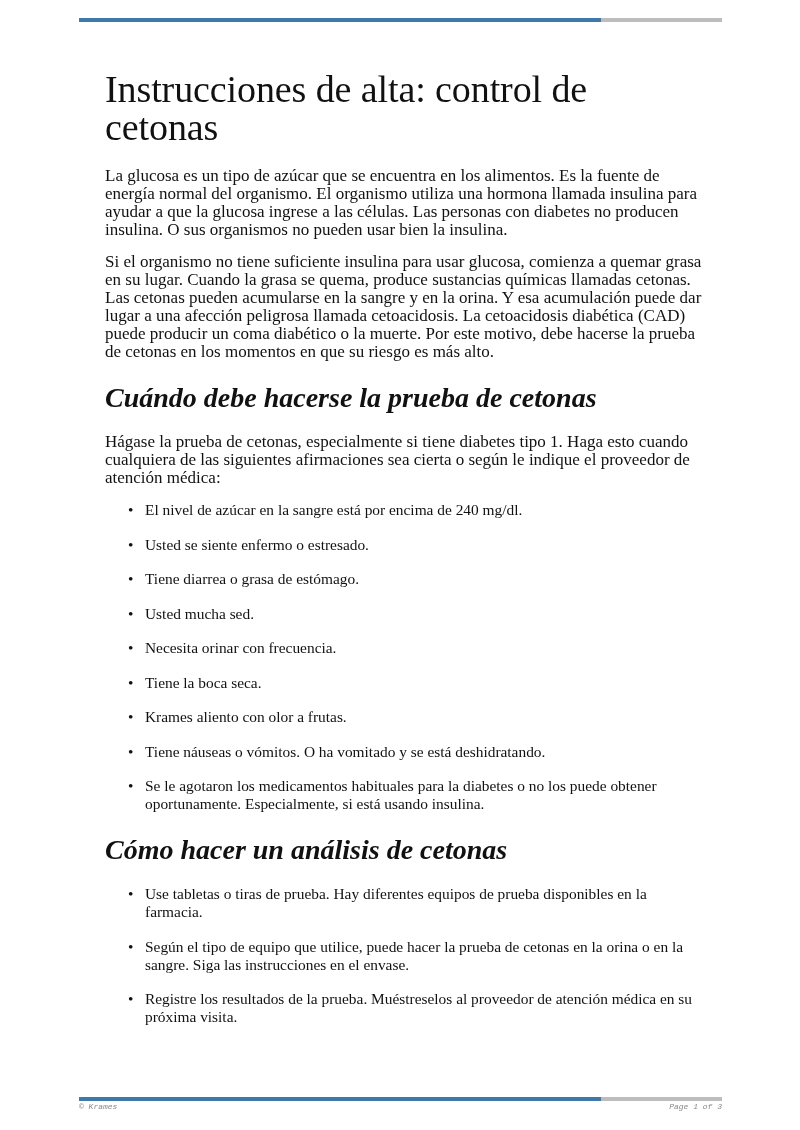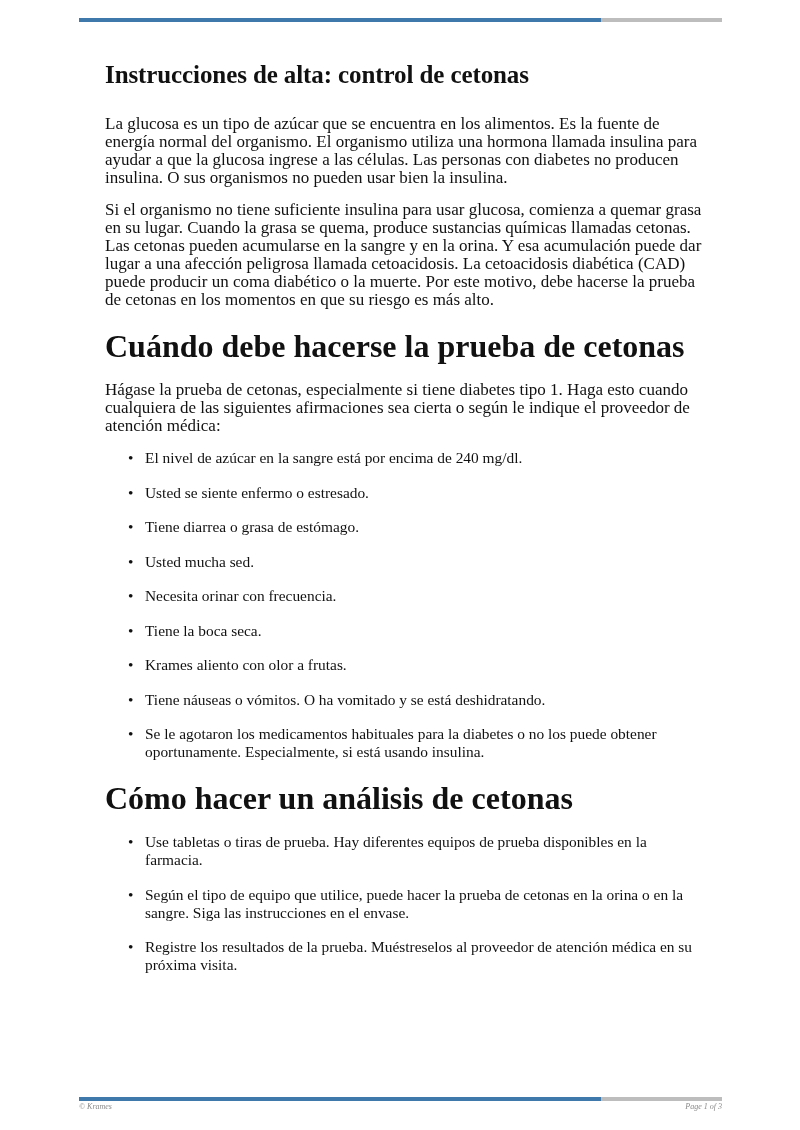--- a/index.html
+++ b/index.html
@@ -4,28 +4,28 @@
 <style>
   html, body { margin: 0; padding: 0; background: #ffffff; }
   body { width: 800px; height: 1130px; position: relative; overflow: hidden;
          font-family: "Liberation Serif", "DejaVu Serif", serif; color: #111; }
   .bar { position: absolute; left: 79px; width: 643px; height: 4px; display: flex; }
   .bar .blue { background: #3f78aa; flex: 0 0 522px; }
   .bar .grey { background: #bdbdbd; flex: 1 1 auto; }
   .bar.top { top: 18px; }
   .bar.bottom { top: 1097px; }
   .content { position: absolute; left: 105px; top: 56px; width: 600px; }
-  h1 { font-size: 25px; font-weight: bold; margin: 0 0 21px 0; line-height: 38px; letter-spacing: -0.1px; }
-  h2 { font-size: 32px; font-weight: bold; margin: 4px 0 20px 0; line-height: 30px; }
+  h1 { font-size: 38px; font-weight: normal; margin: 14px 0 21px 0; line-height: 38px; letter-spacing: -0.1px; }
+  h2 { font-size: 28px; font-weight: bold; margin: 4px 0 20px 0; line-height: 30px; font-style: italic; }
   p { font-size: 17px; line-height: 18px; margin: 0 0 14px 0; }
   ul { margin: 0 0 14px 0; padding: 0 0 0 40px; list-style: none; }
   li { font-size: 15.4px; line-height: 18px; margin: 0 0 16.5px 0; position: relative; }
   li .bullet { position: absolute; left: -17px; top: 0; }
   .h2-1 { margin-top: 22px; }
-  .footer { position: absolute; top: 1102px; left: 79px; width: 643px; font-family: Liberation Serif, serif;
+  .footer { position: absolute; top: 1102px; left: 79px; width: 643px; font-family: Liberation Mono, monospace;
             font-size: 8px; font-style: italic; color: #8a8a8a; display: flex; justify-content: space-between; gap: 40px; }
 </style>
 </head>
 <body>
 
 <div class="bar top">
   <div class="blue" style="background: rgb(63, 120, 170);"></div>
   <div class="grey" style="background: rgb(189, 189, 189);"></div>
 </div>
 

